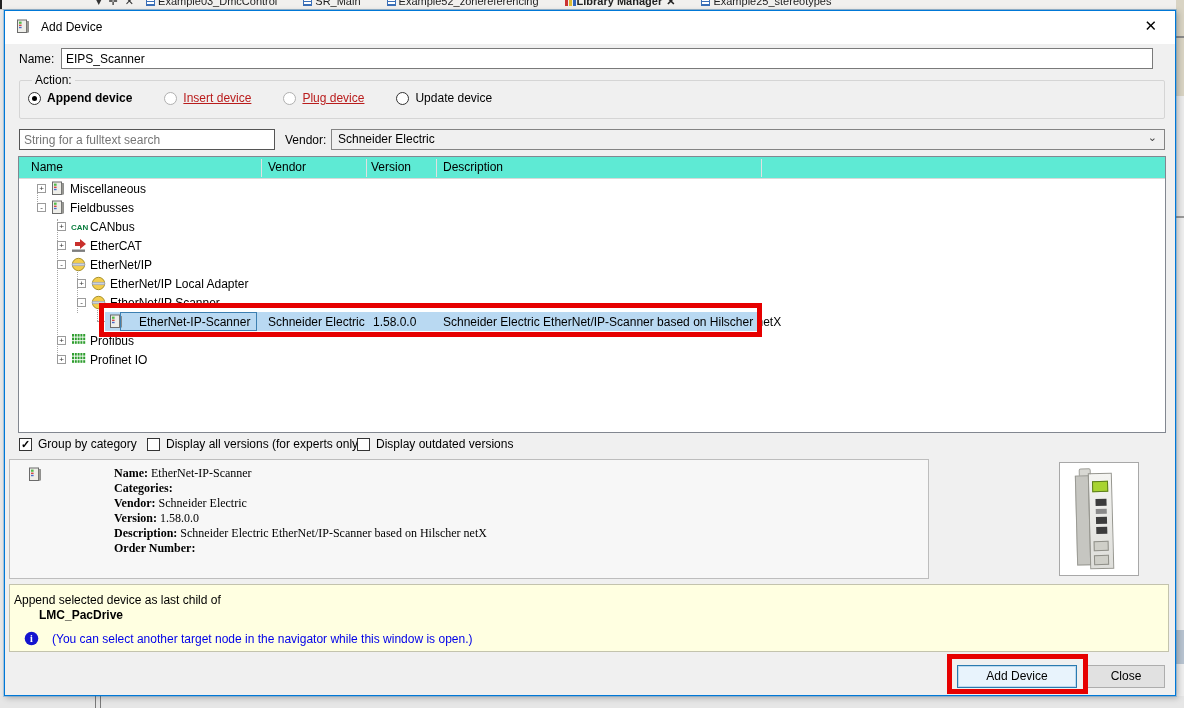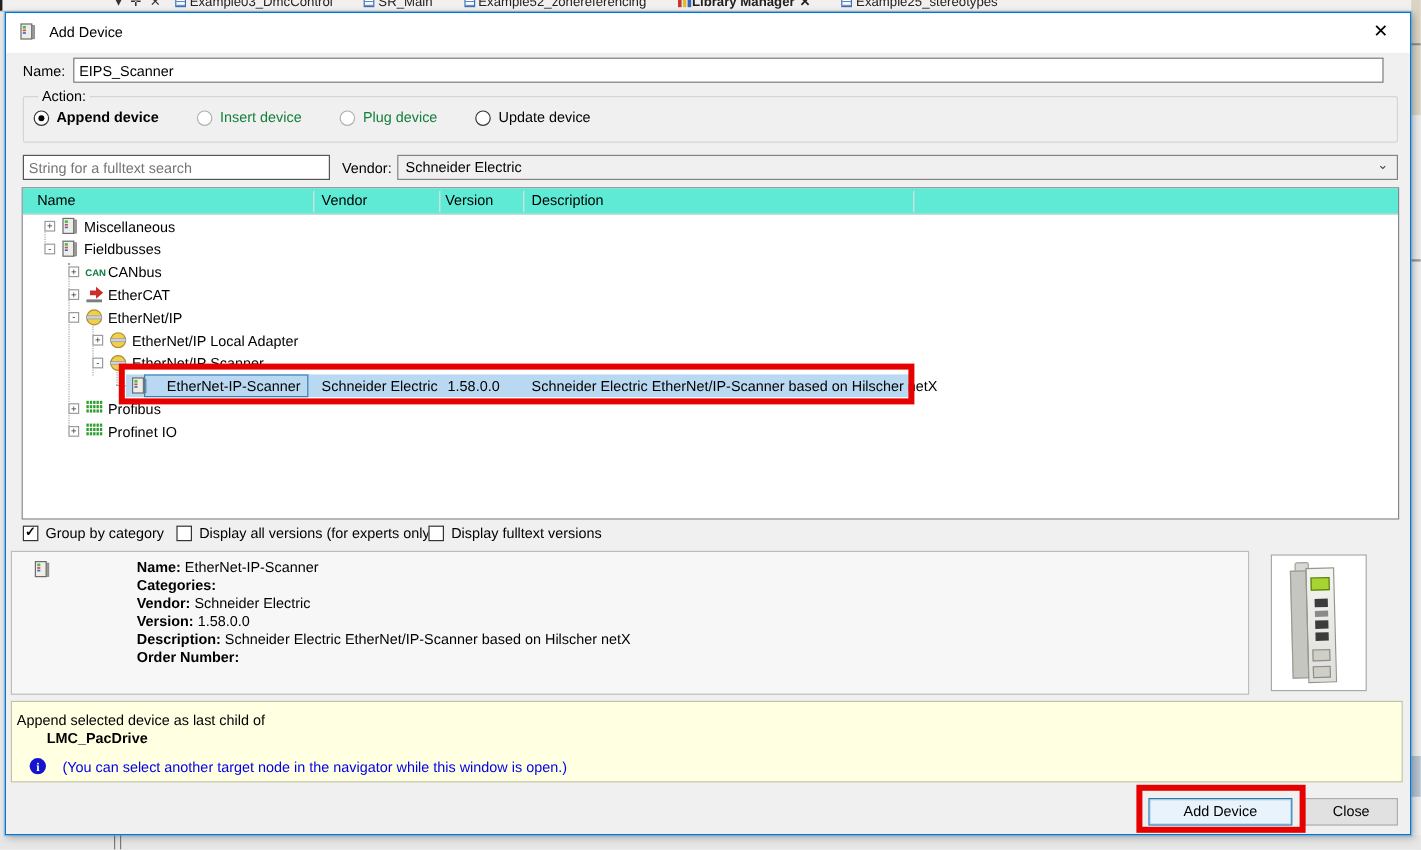--- a/index.html
+++ b/index.html
@@ -35,21 +35,21 @@
   .name-input { position:absolute; left:56px; top:37px; width:1092px; height:21px; border:1px solid #7a7a7a; background:#fff;
     font:12px "Liberation Sans",sans-serif; padding:0 4px; }
 
   fieldset.action { position:absolute; left:14px; top:62px; width:1146px; height:46px; border:1px solid #d5d5d5; border-radius:2px; padding:0 8px; }
   fieldset.action legend { font-size:12px; padding:0 3px; margin-left:4px; }
   .radios { display:flex; gap:32px; margin-top:4px; align-items:center; }
   .radio-item { display:flex; align-items:center; gap:6px; }
   .radio-item .rb { width:13px; height:13px; border:1px solid #333; border-radius:50%; background:#fff; position:relative; }
   .radio-item .rb.on::after { content:""; position:absolute; left:3px; top:3px; width:5px; height:5px; border-radius:50%; background:#000; }
   .radio-item.dis .rb { border-color:#b0b0b0; }
-  .radio-item.dis .rtxt { color:#15803d; }
+  .radio-item.dis .rtxt { color:#b91c1c;text-decoration:underline; }
   .radio-item .rtxt.bold { font-weight:bold; }
 
   .search-input { position:absolute; left:14px; top:118px; width:256px; height:21px; border:1px solid #555; background:#fff;
     font:12px "Liberation Sans",sans-serif; padding:2px 4px; }
   .vendor-lbl { position:absolute; left:280px; top:122px; }
   .vendor-combo { position:absolute; left:326px; top:118px; width:834px; height:21px; background:#f0f0f0; border:1px solid #848484; padding:2px 6px; }
   .vendor-combo .chev { position:absolute; right:7px; top:1px; color:#444; font-size:11px; }
 
   .tree-panel { position:absolute; left:13px; top:145px; width:1148px; height:277px; background:#fff; border:1px solid #828790; }
   .tree-head { position:absolute; left:0; top:0; width:100%; height:22px; background:#5eead4; border-bottom:1px solid #d9d9d9; }
@@ -63,21 +63,21 @@
   .trow .selbg { position:absolute; left:86px; top:0; width:655px; height:19px; background:#b9d9f2; }
   .trow .focuscell { position:absolute; left:101px; top:0; width:137px; height:19px; border:1px solid #3c7fb1; }
   .trow .cell { position:absolute; top:3px; white-space:nowrap; }
   .guide { position:absolute; border-left:1px dotted #a5a5a5; width:0; }
   .guide-h { position:absolute; border-top:1px dotted #a5a5a5; height:0; }
 
   .filters { position:absolute; left:14px; top:426px; width:1000px; height:18px; }
   .cb-item { position:absolute; top:0; display:flex; align-items:center; gap:6px; }
   .cb { width:13px; height:13px; border:1px solid #333; background:#fff; font:bold 11px/11px "Liberation Sans",sans-serif; text-align:center; color:#000; }
 
-  .details { position:absolute; left:4px; top:448px; width:1032px; height:120px; background:#f7f7f7; border:1px solid #bdbdbd; }
+  .details { position:absolute; left:4px; top:448px; width:920px; height:120px; background:#f7f7f7; border:1px solid #bdbdbd;font-family:Liberation Serif, serif; }
   .details .dicon { position:absolute; left:18px; top:7px; }
   .details .dlines { position:absolute; left:104px; top:6px; line-height:15px; }
   .details .dlines b { font-weight:bold; }
   .photo { position:absolute; left:1049px; top:2px; width:80px; height:114px; background:#fff; border:1px solid #a8a8a8; }
   .device { position:absolute; left:12px; top:4px; width:56px; height:106px; transform:rotate(-1.5deg); }
   .dev-side { position:absolute; left:4px; top:8px; width:14px; height:90px; background:#c6c6c1; border:1px solid #9a9a94; }
   .dev-tab { position:absolute; left:8px; top:1px; width:12px; height:9px; background:#d8d8d3; border:1px solid #a0a09a; border-radius:2px; }
   .dev-front { position:absolute; left:17px; top:6px; width:24px; height:96px; background:linear-gradient(180deg,#f4f4f1,#dededa); border:1px solid #96968f; }
   .dev-screen { position:absolute; left:21px; top:14px; width:16px; height:11px; background:#a8d430; border:1px solid #5d7d1e; }
   .dev-port { position:absolute; left:24px; width:11px; height:7px; background:#3c3c3c; }
@@ -305,21 +305,21 @@
         <span class="cb-item" style="left: 0px;">
           <span class="cb">✓</span>
           <span>Group by category</span>
         </span>
         <span class="cb-item" style="left: 128px;">
           <span class="cb"></span>
           <span>Display all versions (for experts only)</span>
         </span>
         <span class="cb-item" style="left: 338px;">
           <span class="cb"></span>
-          <span>Display fulltext versions</span>
+          <span>Display outdated versions</span>
         </span>
       </div>
 
     <div class="details">
       <span class="dicon" id="details-icon"><svg width="14" height="15" viewBox="0 0 14 15">
             <rect x="1.5" y="1" width="9" height="12.5" fill="#eeeee9" stroke="#6b6b6b"></rect>
             <rect x="10.5" y="2.3" width="2.2" height="11" fill="#9a9a94" stroke="#6b6b6b" stroke-width="0.5"></rect>
             <rect x="3" y="2.6" width="2.6" height="2.2" fill="#54b948"></rect>
             <rect x="3" y="5.6" width="2.6" height="1.4" fill="#d04848"></rect>
             <rect x="3" y="7.8" width="2.6" height="1.4" fill="#4868c8"></rect>

